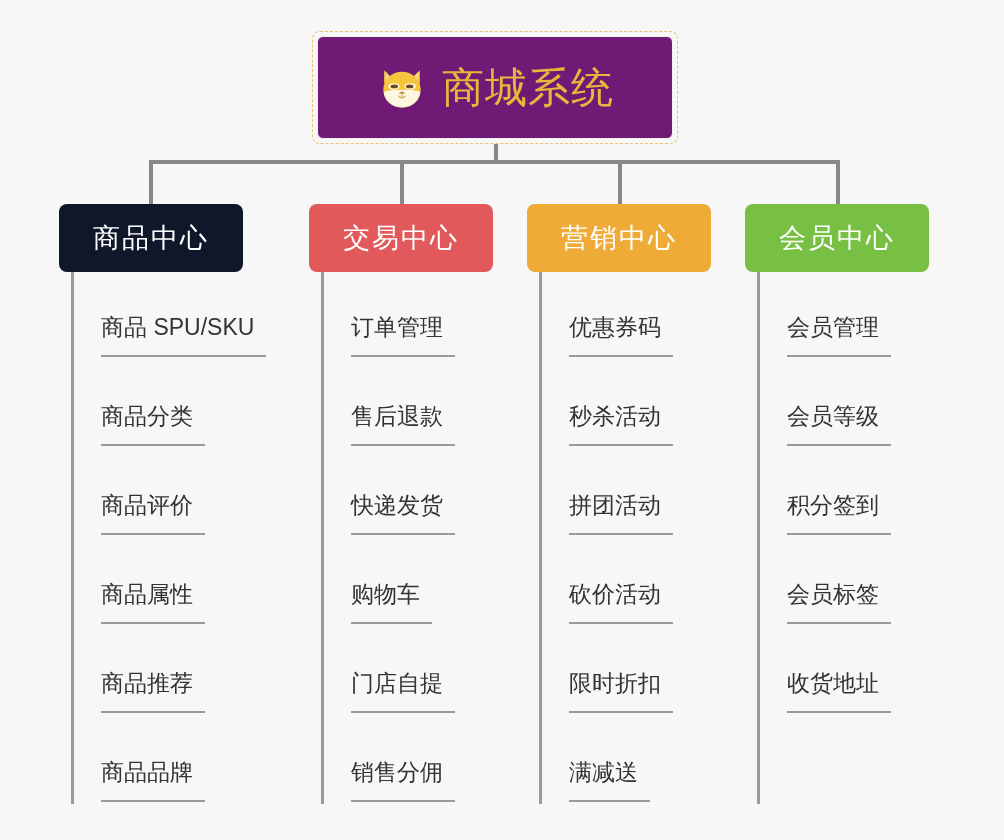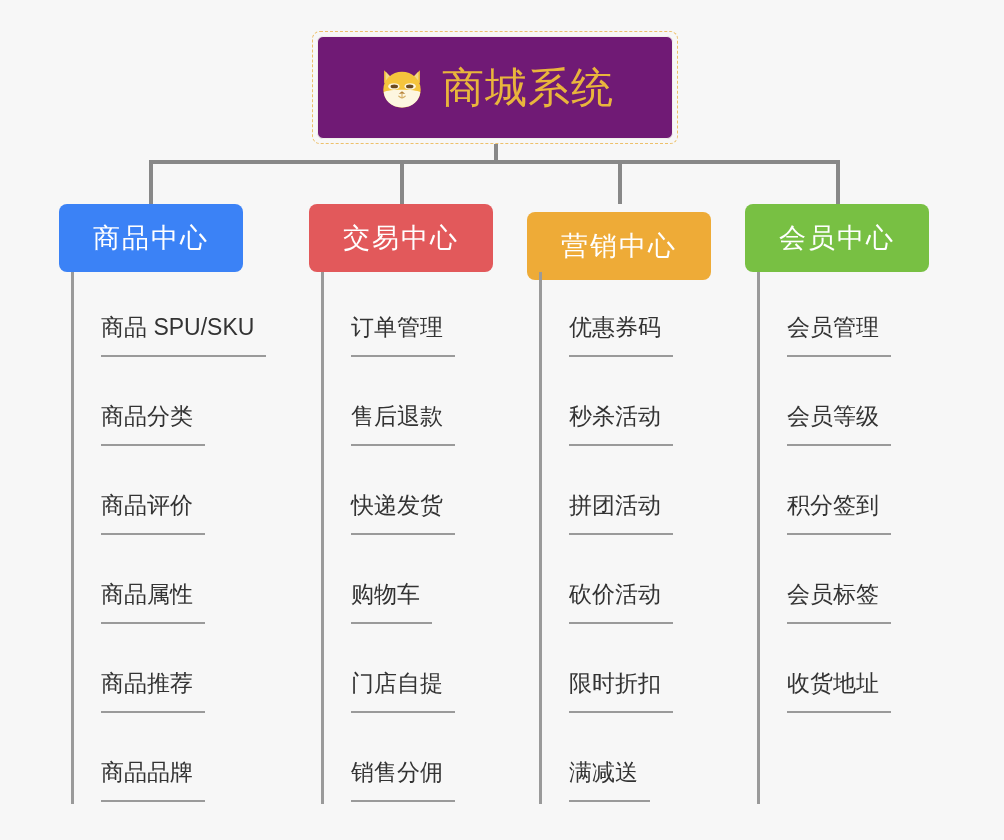--- a/index.html
+++ b/index.html
@@ -162,21 +162,21 @@
   </div>
 
   <div class="conn conn-v-root" style="background: rgb(136, 136, 136);"></div>
   <div class="conn conn-h-bus" style="background: rgb(136, 136, 136);"></div>
   <div class="conn conn-v-drop" style="left: 149px; background: rgb(136, 136, 136);"></div>
   <div class="conn conn-v-drop" style="left: 400px; background: rgb(136, 136, 136);"></div>
   <div class="conn conn-v-drop" style="left: 618px; background: rgb(136, 136, 136);"></div>
   <div class="conn conn-v-drop" style="left: 836px; background: rgb(136, 136, 136);"></div>
 
   <div class="column" style="left:59px;width:184px;">
-    <div class="cat-box" style="background: #3b82f6;">
+    <div class="cat-box" style="background: #0f172a;">
       <span>商品中心</span>
     </div>
     <div class="spine" style="height: 532px;"></div>
     <div class="children">
       <div class="child-item">
           <span class="child-label">商品 SPU/SKU</span>
         </div>
       <div class="child-item">
           <span class="child-label">商品分类</span>
         </div>
@@ -216,21 +216,21 @@
       <div class="child-item">
           <span class="child-label">门店自提</span>
         </div>
       <div class="child-item">
           <span class="child-label">销售分佣</span>
         </div>
     </div>
   </div>
 
   <div class="column" style="left:527px;width:184px;">
-    <div class="cat-box" style="background: rgb(238, 171, 55); margin-top: 8px;">
+    <div class="cat-box" style="background: rgb(238, 171, 55);">
       <span>营销中心</span>
     </div>
     <div class="spine" style="height: 532px;"></div>
     <div class="children">
       <div class="child-item">
           <span class="child-label">优惠券码</span>
         </div>
       <div class="child-item">
           <span class="child-label">秒杀活动</span>
         </div>

